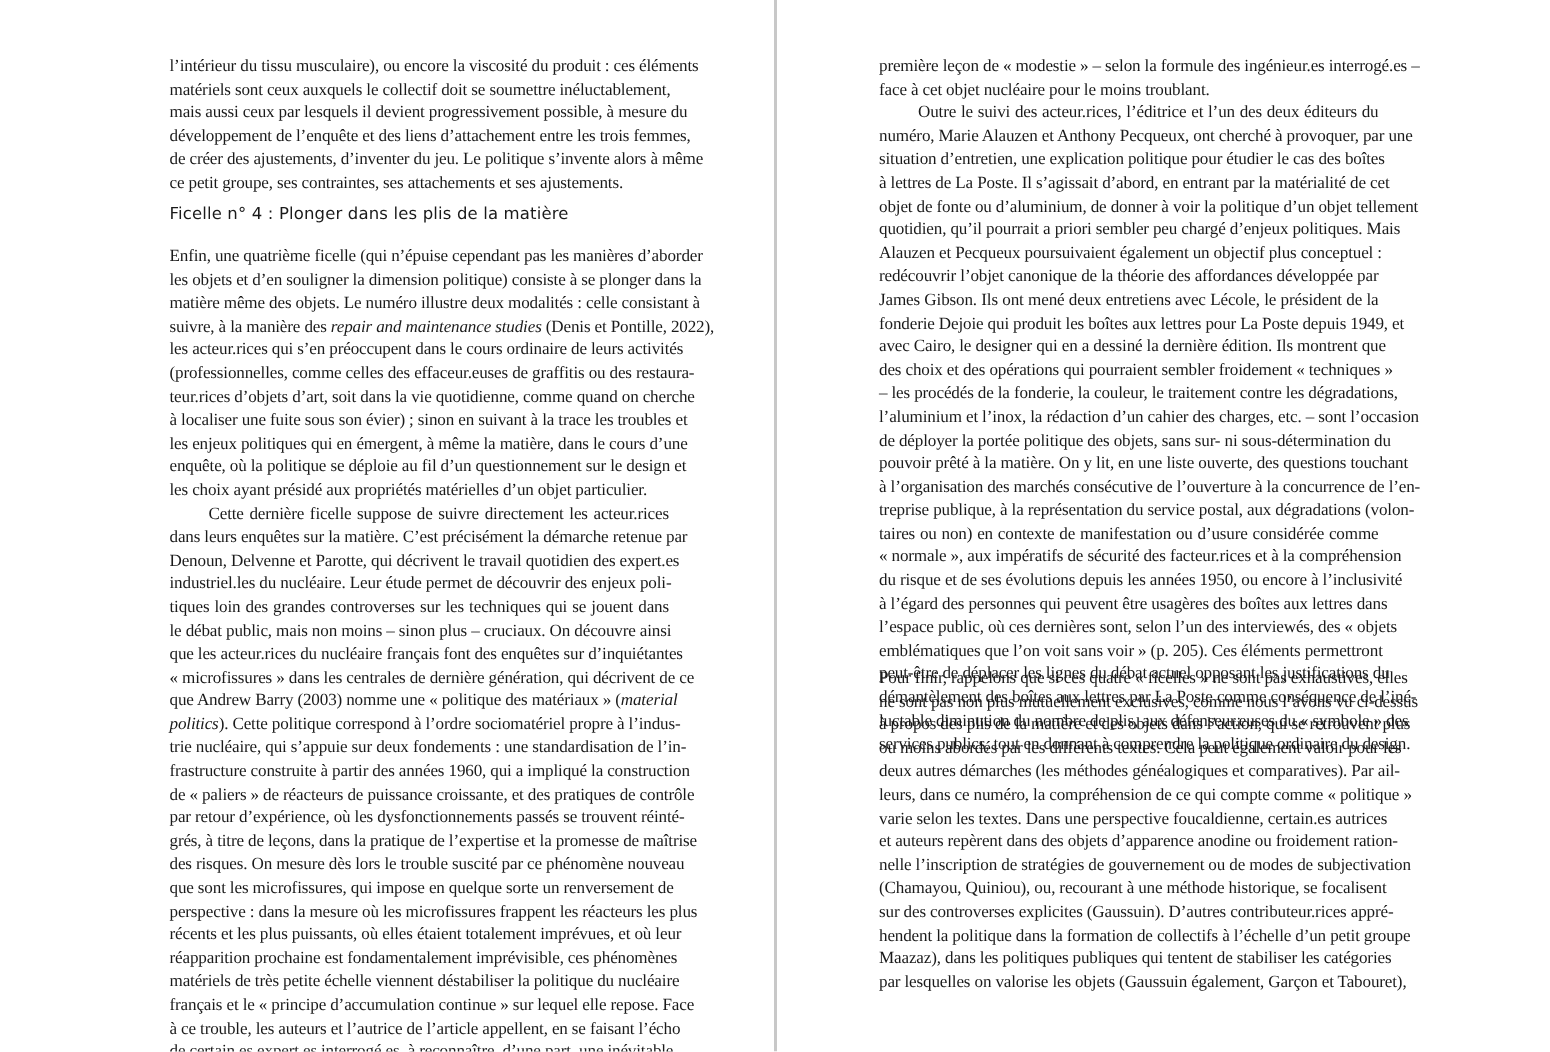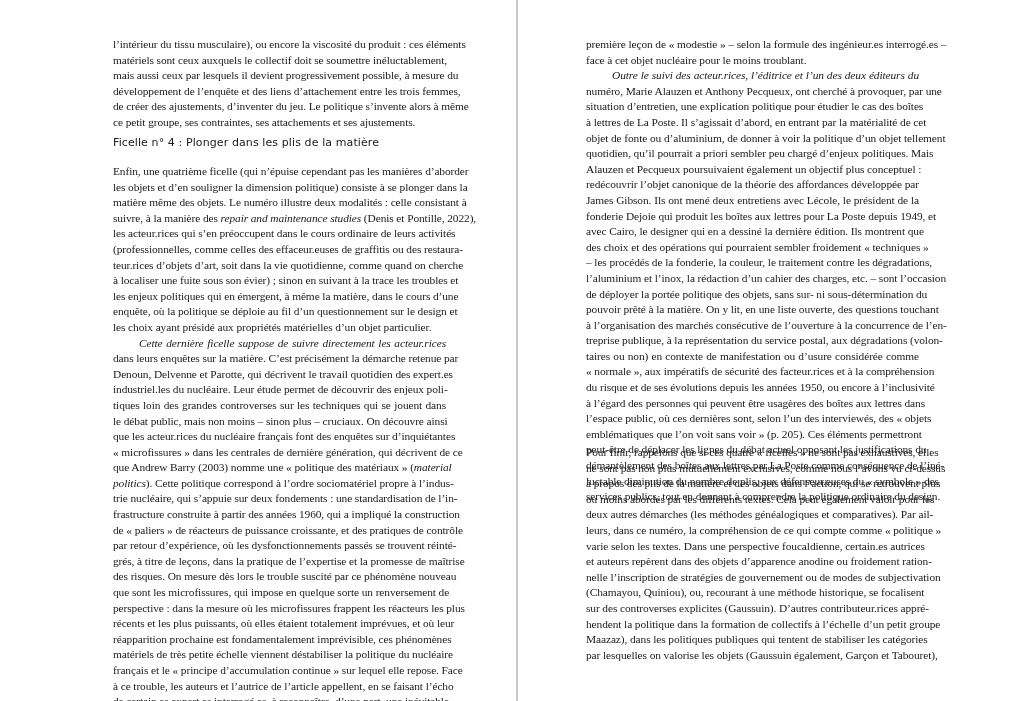--- a/index.html
+++ b/index.html
@@ -51,21 +51,20 @@
       white-space: nowrap;
       text-align: justify;
       text-align-last: justify;
       overflow: visible;
     }
     .line.last {
       text-align-last: left;
     }
     .line.indent {
       padding-left: 26px;
-      font-style: italic;
     }
     .line em { font-style: italic; }
 
     .block-a { top: 37px; }
     .heading {
       position: absolute;
       left: 113px;
       top: 136px;
       font-family: "DejaVu Sans", "Liberation Sans", sans-serif;
       font-size: 11px;

